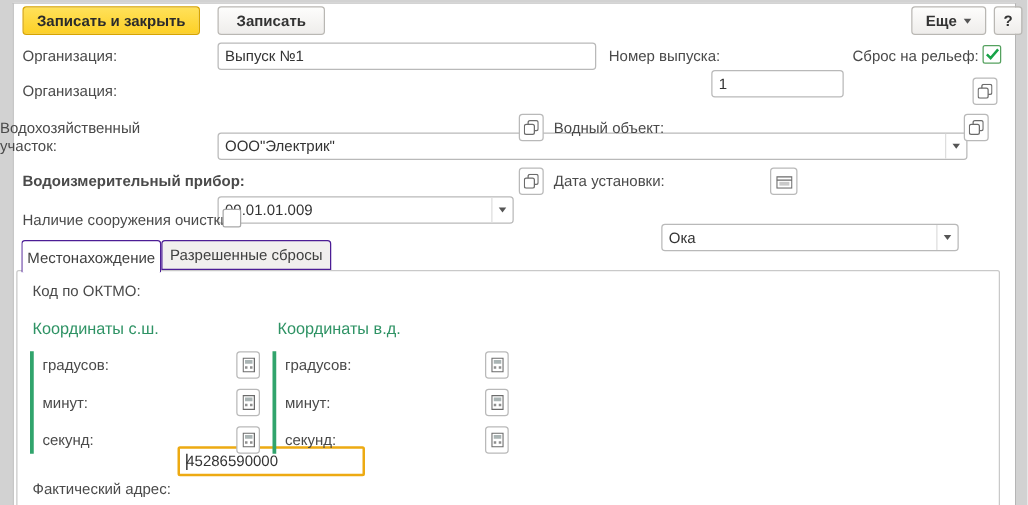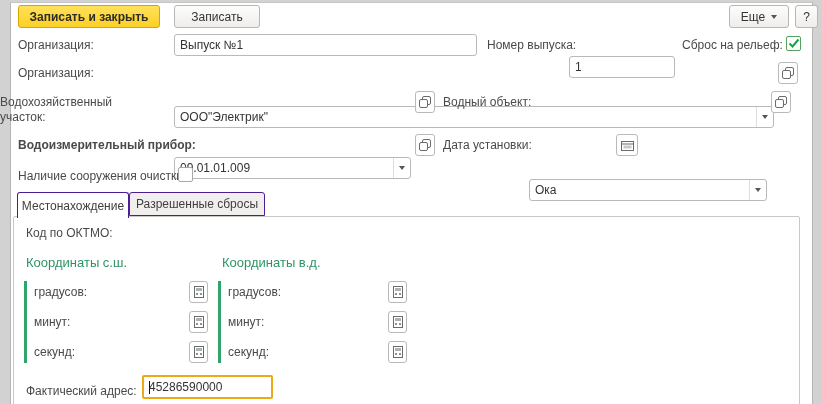--- a/index.html
+++ b/index.html
@@ -1,21 +1,21 @@
 <!DOCTYPE html>
 <html><head>
 <meta charset="utf-8">
 <style>
   * { margin:0; padding:0; box-sizing:border-box; }
   html,body { width:822px; height:404px; overflow:hidden; }
   body { background:#d2d2d2; font-family:"Liberation Sans", sans-serif; font-size:12px; color:#444; position:relative; }
   .form-area { position:absolute; left:10px; top:2px; width:803px; height:402px; background:#fff; border-left:1px solid #b5b5b5; border-right:1px solid #b5b5b5; border-top:1px solid #c5c5c5; }
   .abs { position:absolute; }
   .label { color:#4a4a4a; font-size:12px; line-height:15px; white-space:nowrap; }
-  .btn { display:flex; align-items:center; justify-content:center; gap:6px; background:linear-gradient(#fdfdfc,#efedeb); border:1px solid #b9b7b3; border-radius:3px; font-size:12px; color:#333; cursor:default; }
+  .btn { display:flex; align-items:center; justify-content:center; gap:6px; background:linear-gradient(#fdfdfc,#efedeb); border:1px solid #b9b7b3; border-radius:3px; font-size:12px; color:#333; cursor:default;font-weight:bold; }
   .btn-primary { background:linear-gradient(#ffe15a,#fdd026); border:1px solid #d7a400; font-weight:bold; color:#2b2b2b; }
   .input { background:#fff; border:1px solid #b9b9b9; border-radius:3px; height:22px; line-height:20px; padding:0 5px; font-size:12px; color:#333; position:relative; }
   .input .val { display:inline-block; line-height:20px; }
   .combo { padding-right:20px; }
   .dd { position:absolute; right:0; top:0; bottom:0; width:17px; border-left:1px solid #dedede; display:flex; align-items:center; justify-content:center; }
   .tri { width:0; height:0; border-left:3.5px solid transparent; border-right:3.5px solid transparent; border-top:4px solid #555; }
   .sq-btn { background:#fff; border:1px solid #b9b9b9; border-radius:3px; height:22px; display:flex; align-items:center; justify-content:center; }
   .checkbox { width:15px; height:15px; background:#fff; border:1px solid #a8a8a8; border-radius:2px; display:flex; align-items:center; justify-content:center; }
   .checkbox.green { border:1px solid #55a15f; }
   .tab { position:absolute; top:192px; height:25px; display:flex; align-items:center; justify-content:center; font-size:12px; color:#3f3f3f; border:1px solid #4c1d95; border-radius:3px 3px 0 0; }
@@ -122,21 +122,21 @@
       <polyline points="1.5,5.5 4.5,8.5 10.5,1.5" fill="none" stroke="#18a348" stroke-width="2"></polyline>
     </svg>
 </div>
 
 <div class="tab active" style="left:17px;width:112px;">Местонахождение</div>
 <div class="tab inactive" style="left:129px;width:136px;">Разрешенные сбросы</div>
 
 <div class="panel"></div>
 
 <div class="label abs" style="left:26px;top:226px;z-index:2;">Код по ОКТМО:</div>
-<div class="input focus-input abs" style="left:142px;top:221px;width:131px;z-index:2;">
+<div class="input focus-input abs" style="left:142px;top:203px;width:150px;z-index:2;">
   <span class="cursor"></span><span class="val">45286590000</span>
 </div>
 
 <div class="green-h abs" style="left:26px;top:255px;z-index:2;">Координаты с.ш.</div>
 <div class="green-h abs" style="left:222px;top:255px;z-index:2;">Координаты в.д.</div>
 
 <div class="gbar abs" style="left:24px;top:281px;height:82px;z-index:2;"></div>
 <div class="gbar abs" style="left:218px;top:281px;height:82px;z-index:2;"></div>
 
 <div class="label abs" style="left:34px;top:285px;z-index:2;">градусов:</div>

